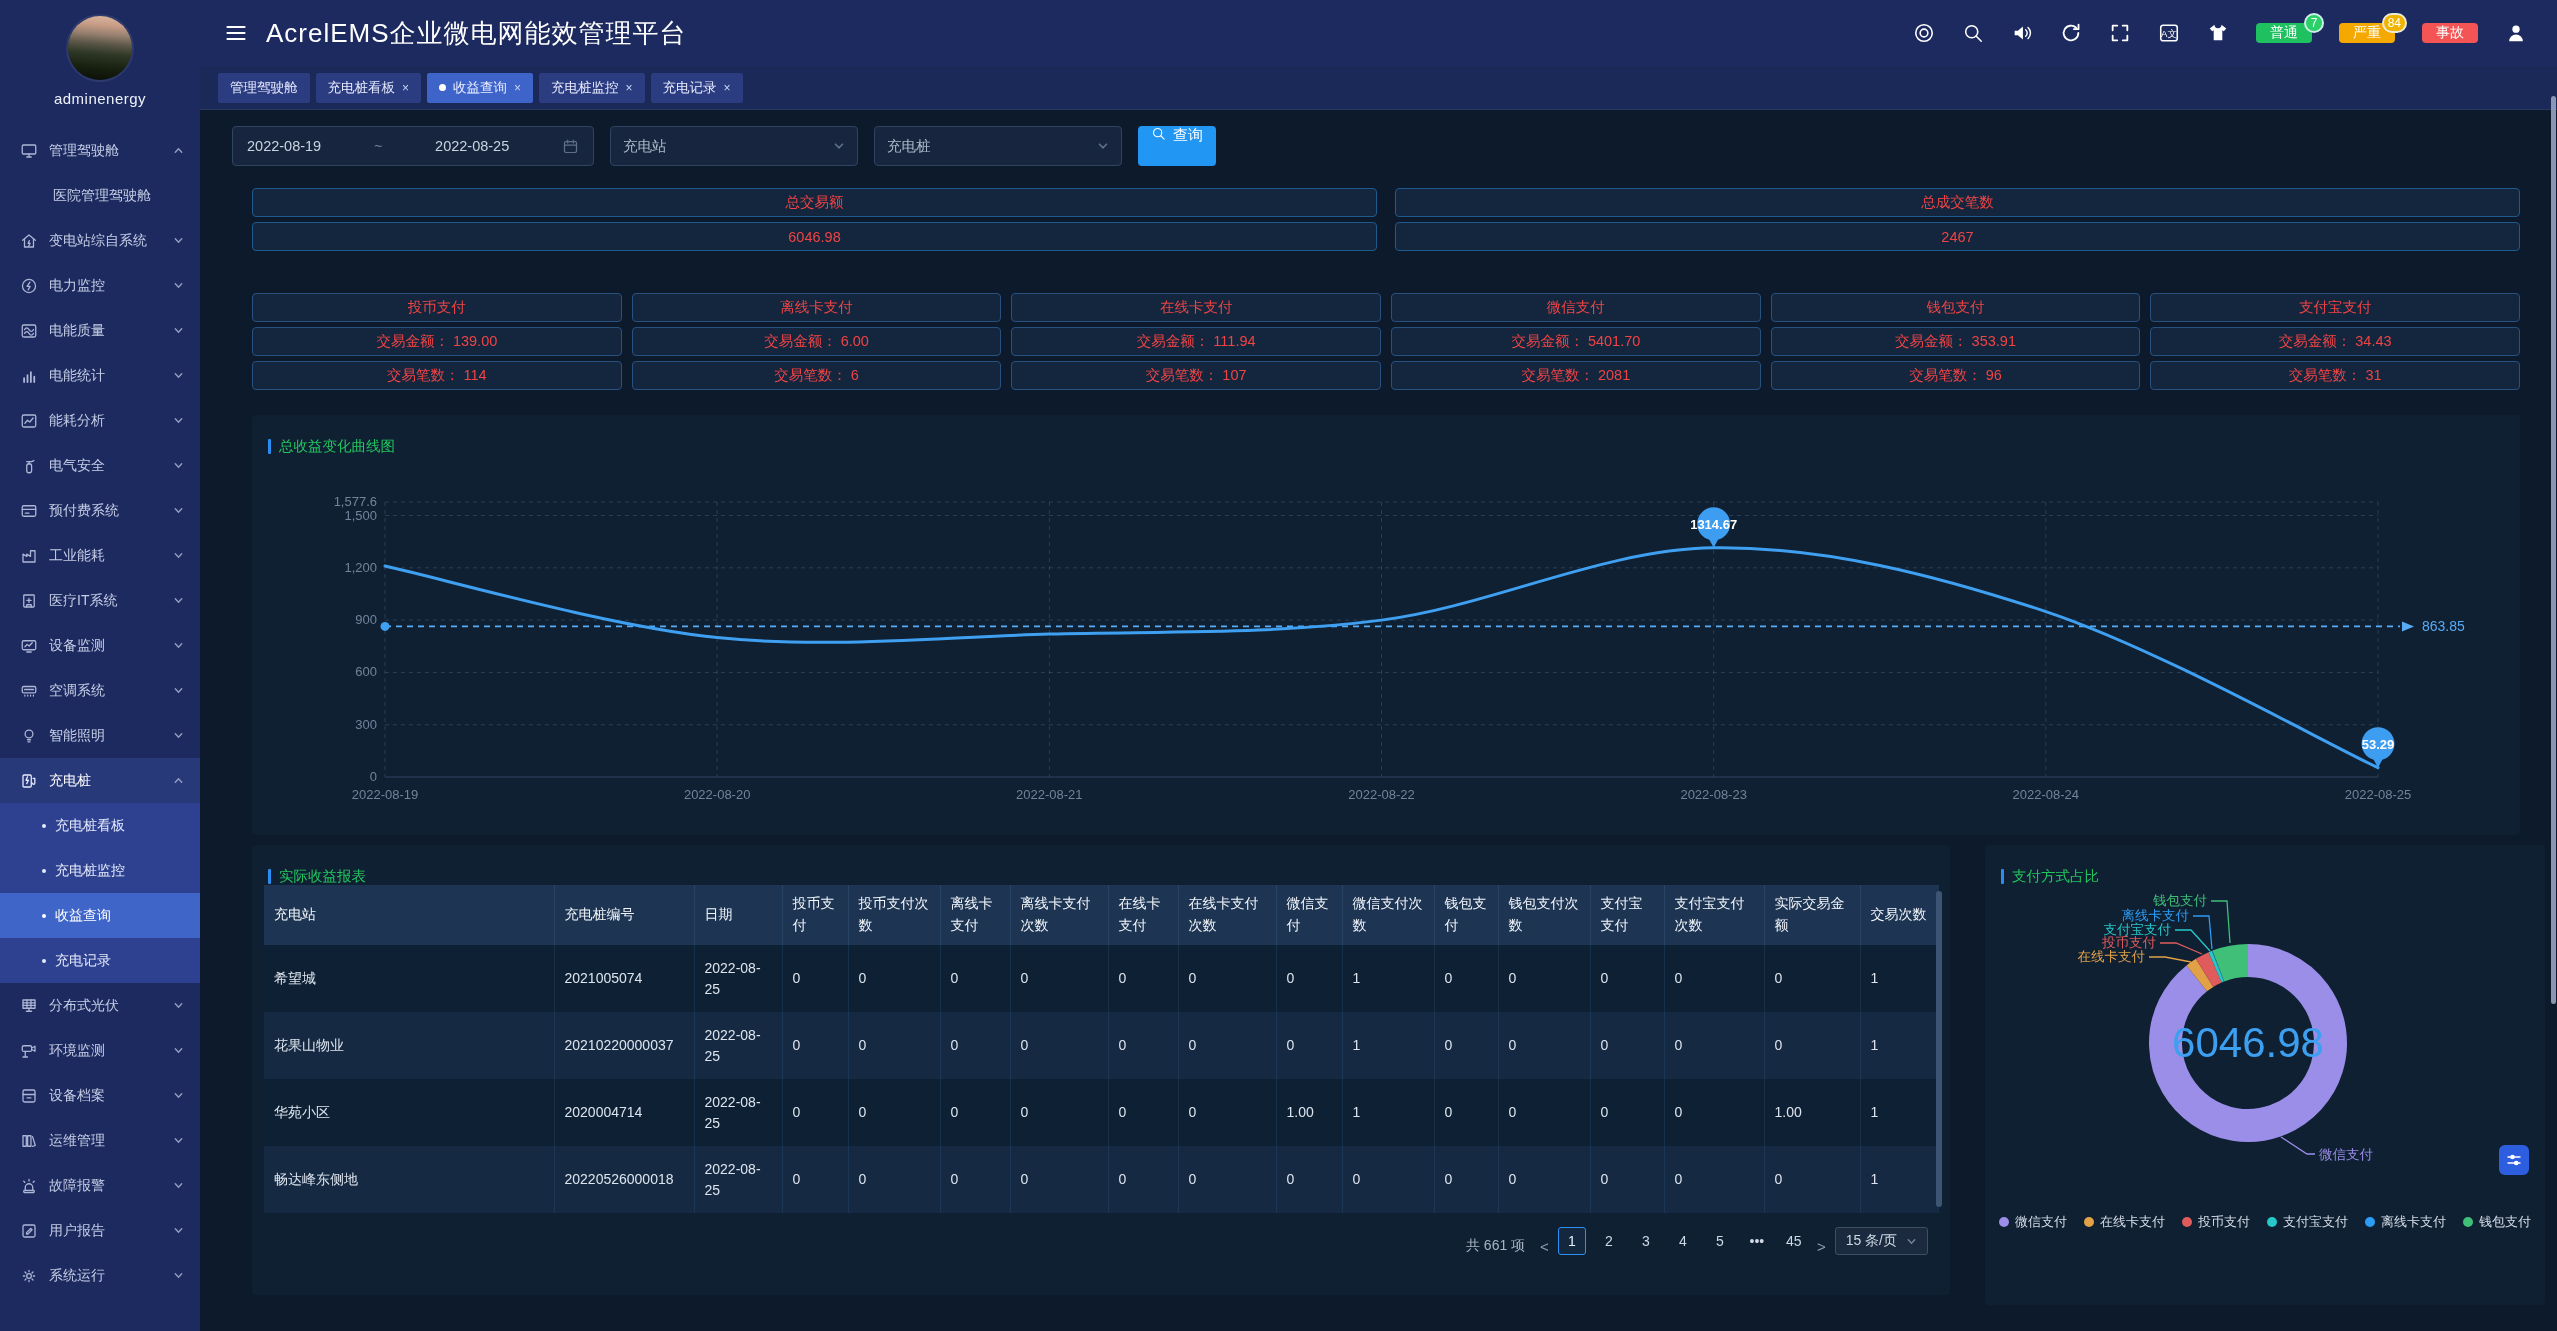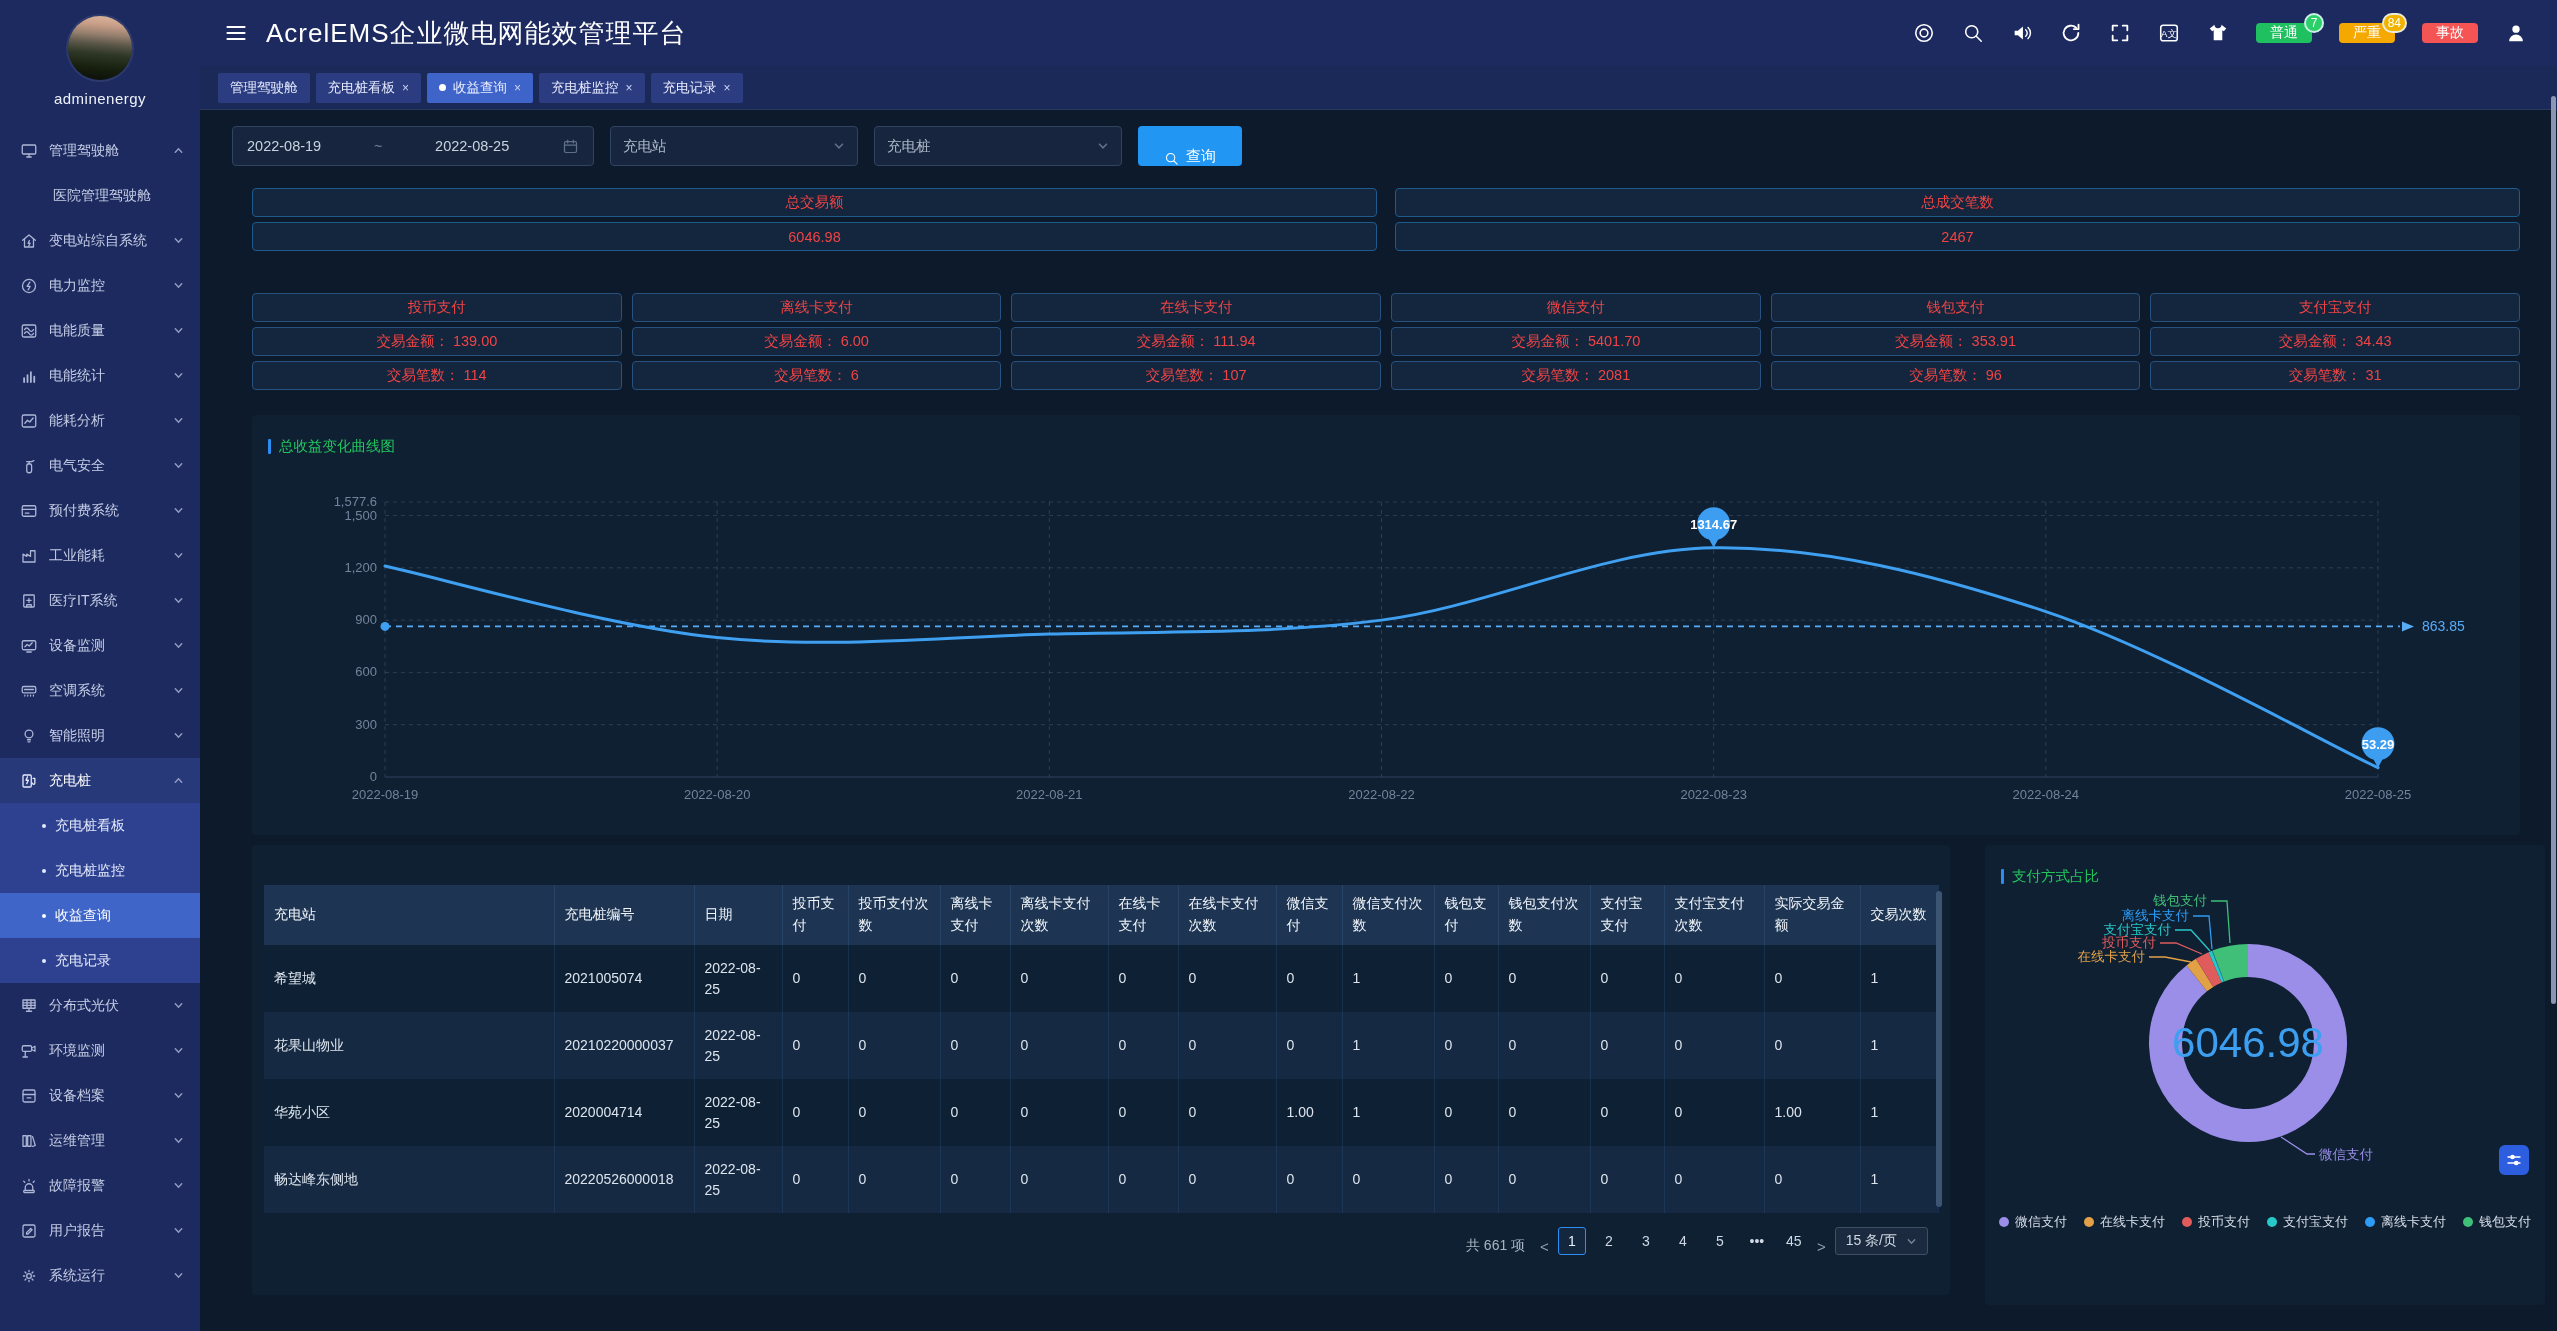--- a/index.html
+++ b/index.html
@@ -43,21 +43,21 @@
 
 .content{position:absolute;left:200px;top:110px;width:2357px;height:1221px;background:#0d1a2c}
 .filters{position:absolute;left:32px;top:16px;display:flex;gap:16px;height:40px;align-items:center}
 .inputbox{height:40px;background:#17263e;border:1px solid #2e4460;border-radius:4px;display:flex;align-items:center;color:#c9d3df;font-size:14.5px}
 .daterange{width:362px;justify-content:space-between;padding:0 14px}
 .daterange .cal{width:17px;height:17px;color:#5f7187}
 .daterange .cal svg{width:17px;height:17px}
 .sel{width:248px;padding:0 12px;color:#aebacb;cursor:pointer}
 .sel .chevd{margin-left:auto;color:#5f7187;width:12px;height:12px}
 .sel .chevd svg{width:12px;height:12px}
-.btn-search{height:40px;width:104px;background:#2196f3;border:none;border-radius:4px;color:#fff;font-size:15px;display:flex;align-items:flex-end;justify-content:center;gap:7px;cursor:pointer}
+.btn-search{height:40px;width:78px;background:#2196f3;border:none;border-radius:4px;color:#fff;font-size:15px;display:flex;align-items:flex-start;justify-content:center;gap:7px;cursor:pointer}
 .btn-search .sic{width:15px;height:15px}
 .btn-search .sic svg{width:15px;height:15px}
 
 .summary{position:absolute;left:52px;top:78px;width:2268px;display:flex;gap:18px}
 .sum-card{flex:1;display:flex;flex-direction:column;gap:5px}
 .databox{height:29px;background:#14253e;border:1px solid #1e5a8c;border-radius:4px;display:flex;align-items:center;justify-content:center;font-size:14.5px;color:#ef4444}
 .paycards{position:absolute;left:52px;top:183px;width:2268px;display:flex;gap:10px}
 .pay-card{flex:1;display:flex;flex-direction:column;gap:5px}
 .pay-card .databox{border-color:#27517e}
 
@@ -639,20 +639,24 @@
         </g>
         <g>
           <path d="M2119 284.7107314908722 L2126 297.7107314908722 L2133 284.7107314908722 Z" fill="#3d9df0"></path>
           <circle cx="2126" cy="273.7107314908722" r="16.5" fill="#3d9df0"></circle>
           <text x="2126" y="278.7107314908722" text-anchor="middle" font-size="13" font-weight="bold" fill="#fff">53.29</text>
         </g>
       </svg>
   </section>
 
   <section class="panel table-panel">
+    <div class="sec-title">
+      <i class="bar"></i>
+      <span>实际收益报表</span>
+    </div>
     <table class="rev-table" id="rev-table">
         <colgroup>
           <col style="width:290px">
           <col style="width:140px">
           <col style="width:88px">
           <col style="width:66px">
           <col style="width:92px">
           <col style="width:70px">
           <col style="width:98px">
           <col style="width:70px">

